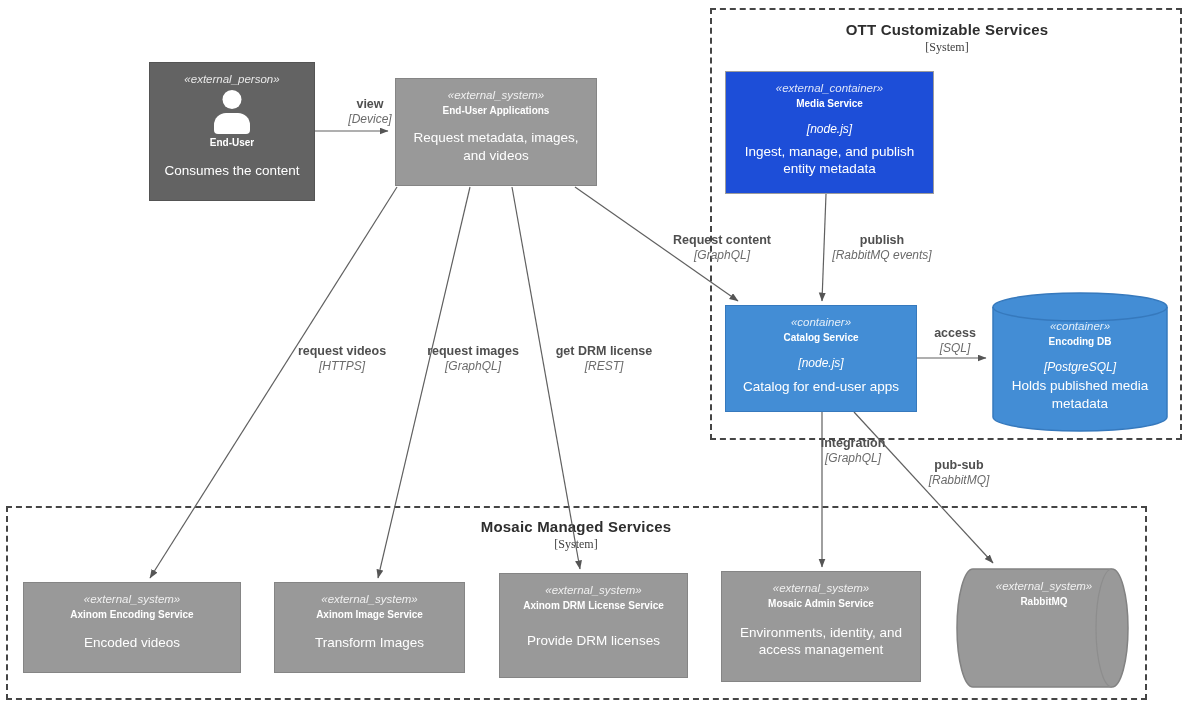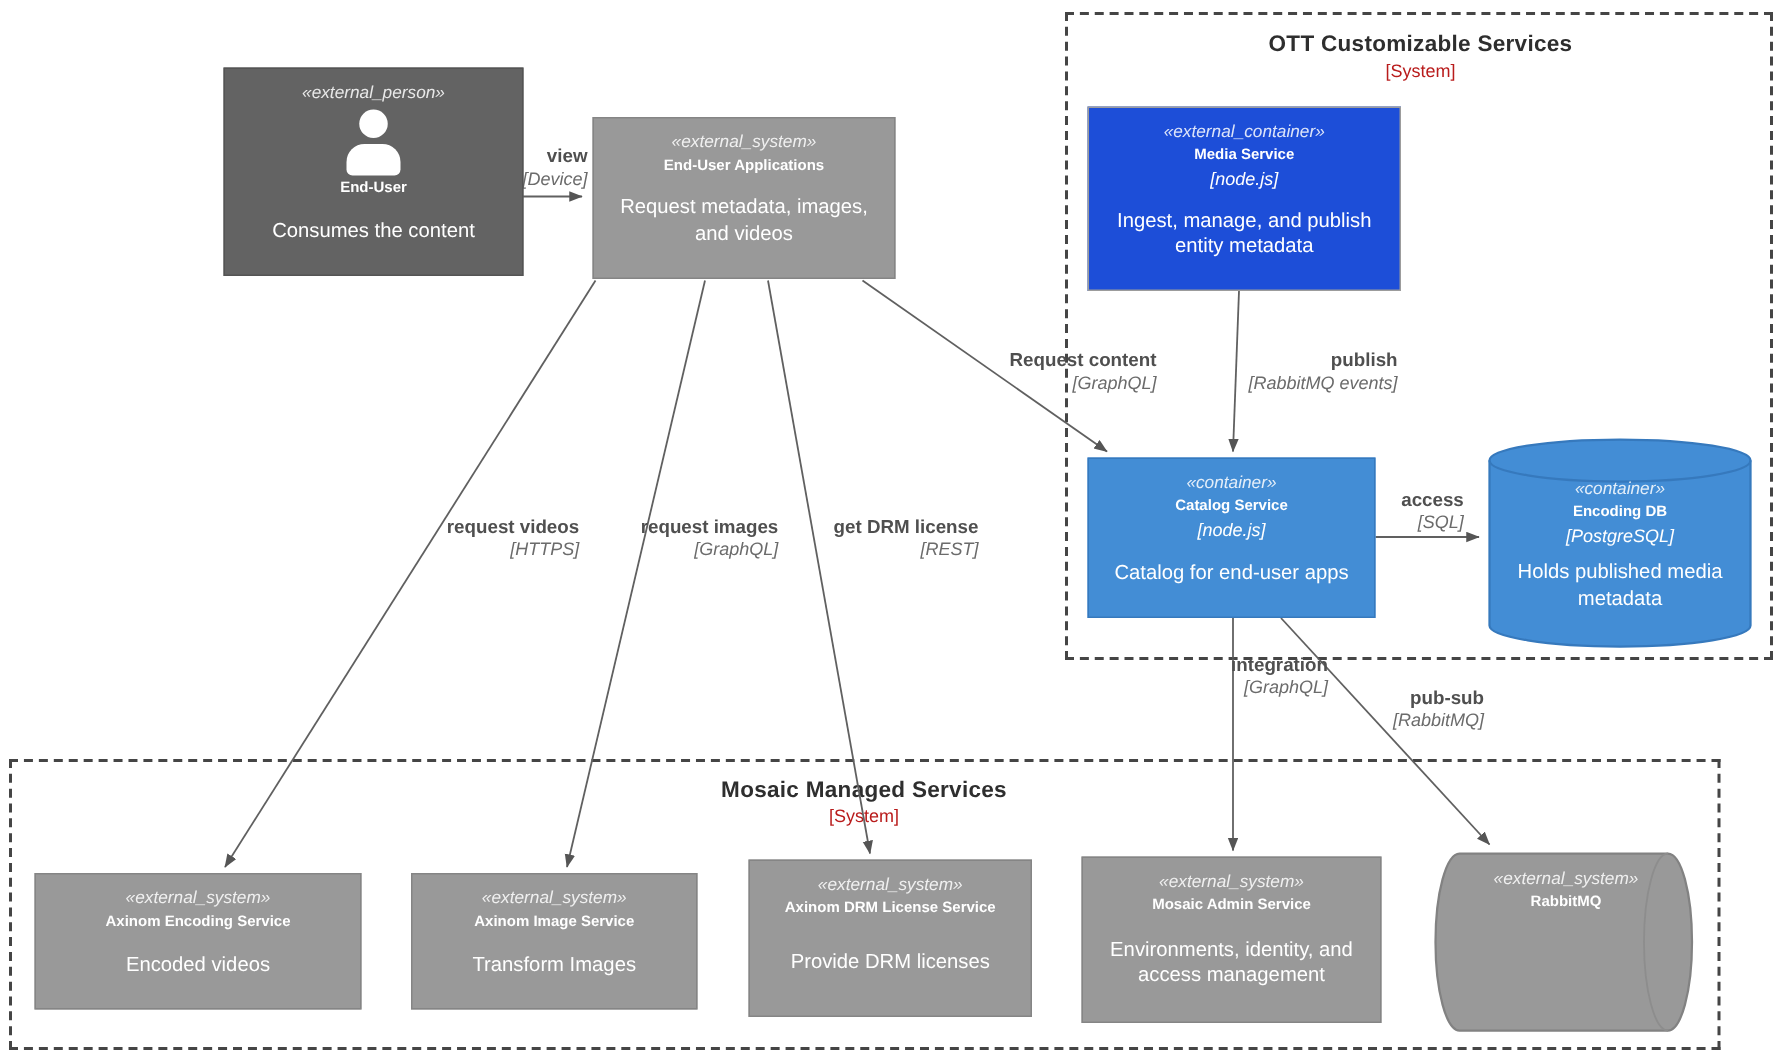--- a/index.html
+++ b/index.html
@@ -3,34 +3,34 @@
 <meta charset="utf-8">
 <style>
   html,body { margin:0; padding:0; background:#ffffff; }
   body { font-family:"Liberation Sans", sans-serif; }
   #canvas { position:relative; width:1186px; height:706px; overflow:hidden; background:#fff;padding-left:24px; }
 
   
   .boundary { position:absolute; border:2px dashed #454545; box-sizing:border-box; z-index:1; background:transparent; }
   .boundary-title { position:absolute; transform:translateX(-50%); text-align:center; z-index:2; white-space:nowrap; }
   .boundary-title .btitle { font-weight:bold; font-size:15px; color:#2e2e2e; letter-spacing:.2px; }
-  .boundary-title .btype  { font-size:12px; color:#b91c1c; margin-top:2px; }
+  .boundary-title .btype  { font-size:12px; color:#404040; margin-top:2px;font-family:Liberation Serif, serif; }
 
   
   #edges { position:absolute; left:0; top:0; z-index:3; pointer-events:none; }
-  .edge-label { position:absolute; transform:translateX(-50%); text-align:right; z-index:4; white-space:nowrap; }
+  .edge-label { position:absolute; transform:translateX(-50%); text-align:center; z-index:4; white-space:nowrap; }
   .edge-label .elabel { font-weight:bold; font-size:12.5px; color:#4f4f4f; }
   .edge-label .etech  { font-style:italic; font-size:12px; color:#6b6b6b; margin-top:1px; }
 
   
   .node { position:absolute; display:flex; flex-direction:column; align-items:center; text-align:center;
           color:#ffffff; box-sizing:border-box; padding:10px 8px 8px; z-index:5; }
   .node .stereotype { font-style:italic; font-size:11.5px; color:rgba(255,255,255,0.85); line-height:1.2; }
   .node .name { font-weight:bold; font-size:10px; line-height:1.2; margin-top:2px; }
-  .node .tech { font-style:italic; font-size:12px; margin-top:2px; }
+  .node .tech { font-style:italic; font-size:12px; margin-top:12px; }
   .node .desc-wrap { flex:1; display:flex; align-items:center; justify-content:center; width:100%; }
   .node .desc { font-size:13.5px; line-height:1.3; }
 
   .ext-person    { background:#636363; border:1px solid #545454; }
   .ext-system    { background:#999999; border:1px solid #858585; }
   .ext-container { background:#1d4ed8; border:1px solid #9c9c9c; }
   .container-box { background:#438dd5; border:1px solid #3679bd; }
 
   .shape-overlay { background:transparent !important; border:none !important; }
 
@@ -116,21 +116,21 @@
   </div>
   <div class="edge-label" style="left:853px;top:436px">
     <div class="elabel">integration</div>
     <div class="etech">[GraphQL]</div>
   </div>
   <div class="edge-label" style="left:959px;top:458px">
     <div class="elabel">pub-sub</div>
     <div class="etech">[RabbitMQ]</div>
   </div>
 
-  <div class="node ext-person" style="left:149px;top:45px;width:200px;height:139px">
+  <div class="node ext-person" style="left:149px;top:62px;width:166px;height:139px">
     <div class="stereotype">«external_person»</div>
     <div class="person-icon">
         <div class="head"></div>
         <div class="torso"></div>
       </div>
     <div class="name">End-User</div>
     <div class="desc-wrap">
         <div class="desc">Consumes the content</div>
       </div>
   </div>

